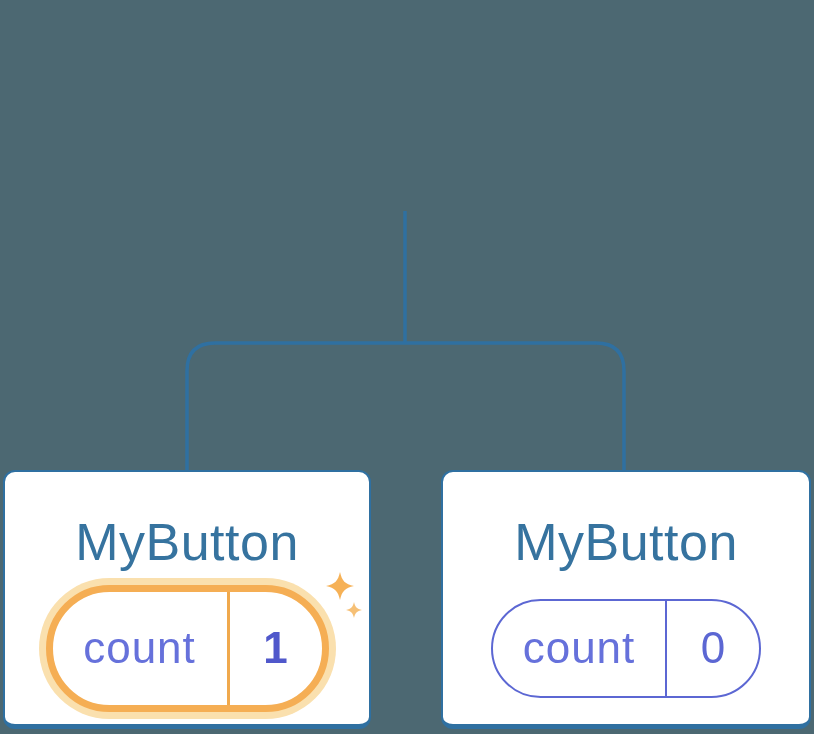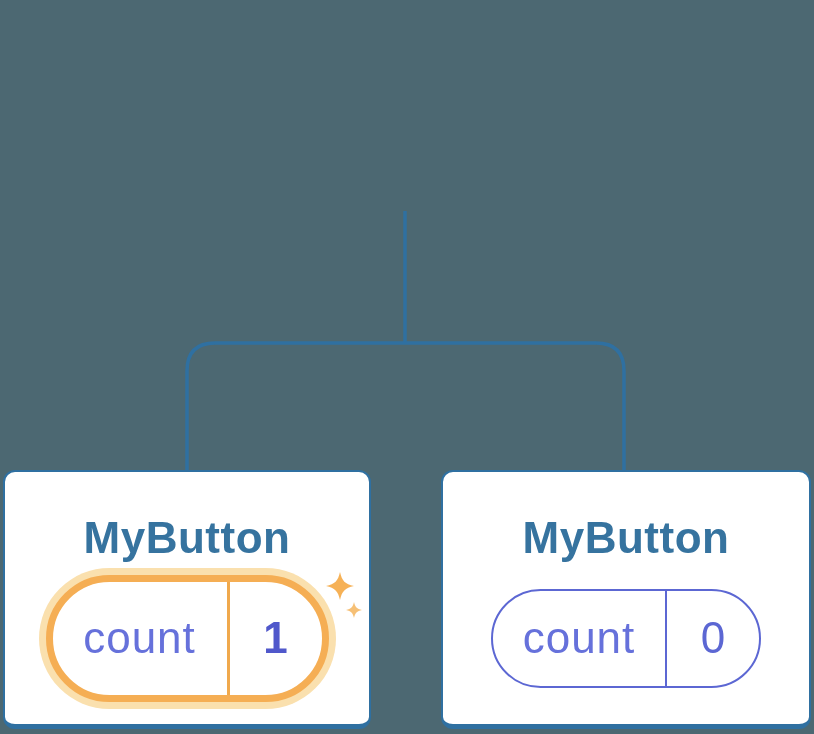--- a/index.html
+++ b/index.html
@@ -53,21 +53,21 @@
     letter-spacing:0.5px;
   }
   .child-card{
     top:470px;height:259px;
     display:flex;flex-direction:column;align-items:center;
     padding-top:38px;
   }
   .child-left{left:3px;width:368px;}
   .child-right{left:441px;width:370px;}
   .child-title{
-    font-size:44px;font-weight:700;line-height:1.25;
+    font-size:52px;font-weight:400;line-height:1.25;
     color:var(--blue-text);
     letter-spacing:0.5px;
   }
   .pill-wrap{
     height:146px;width:100%;
     display:flex;align-items:center;justify-content:center;
   }
   .pill{
     display:flex;align-items:stretch;
     background:var(--card-bg);

